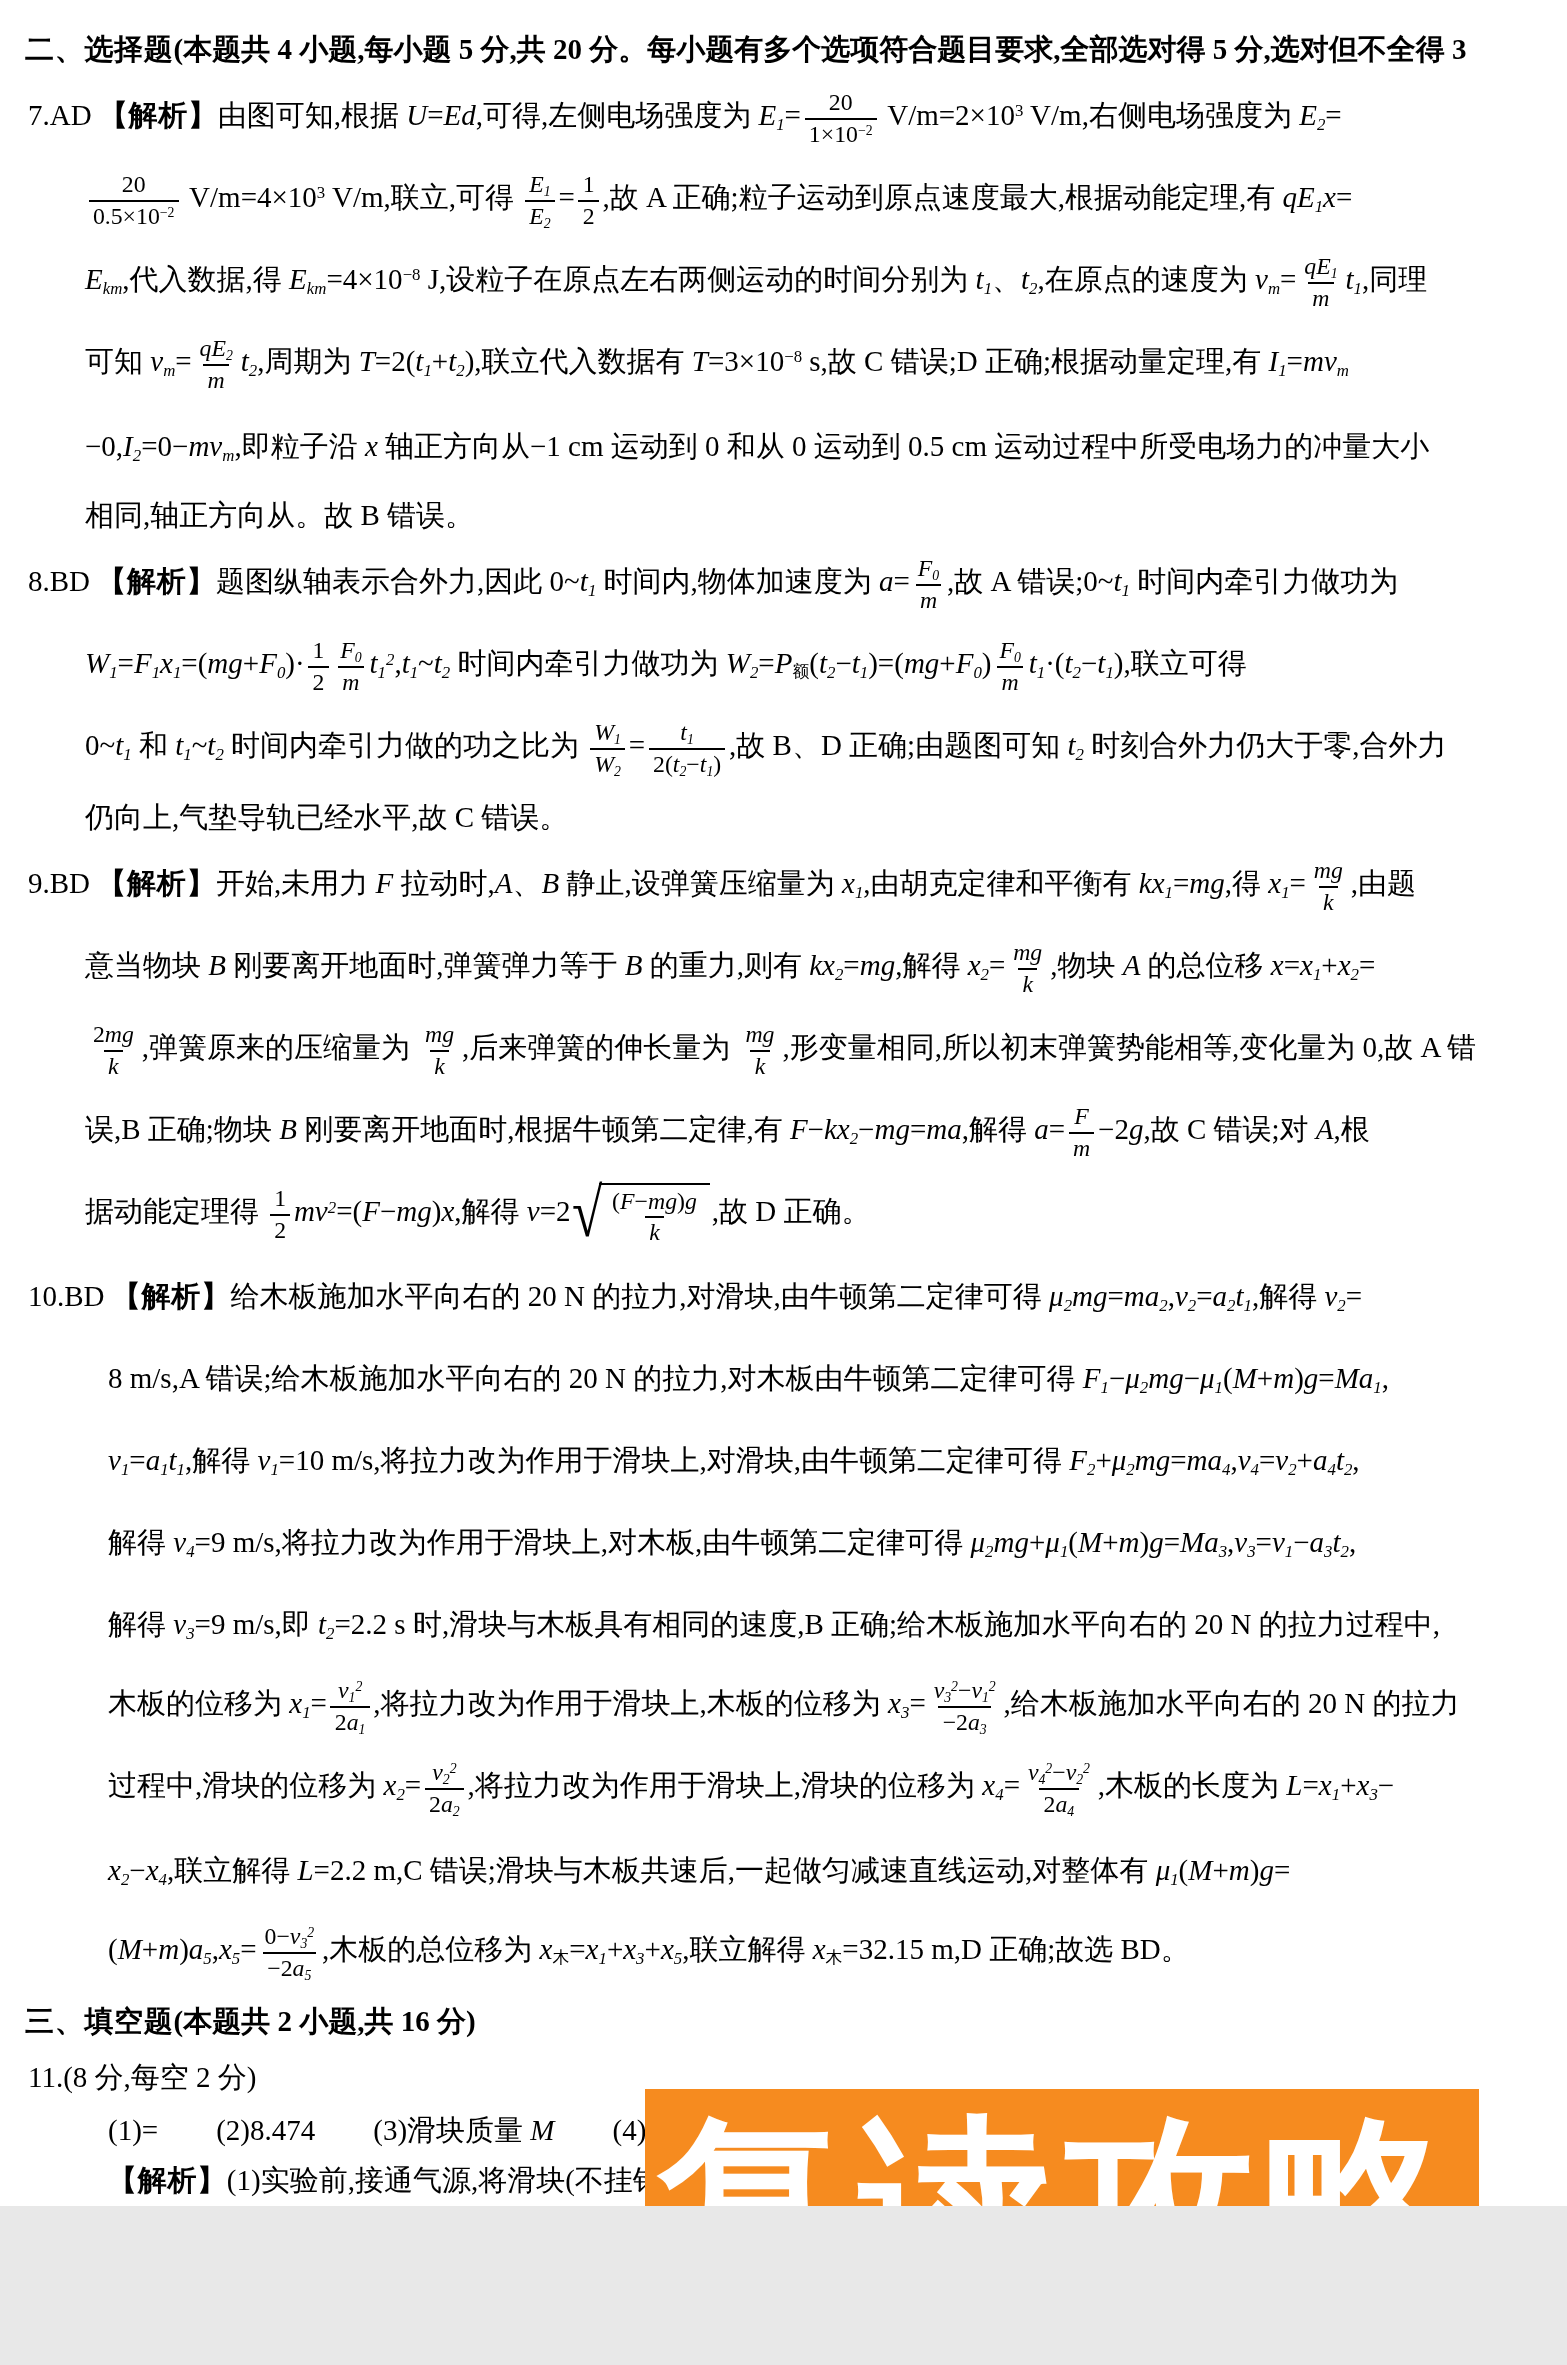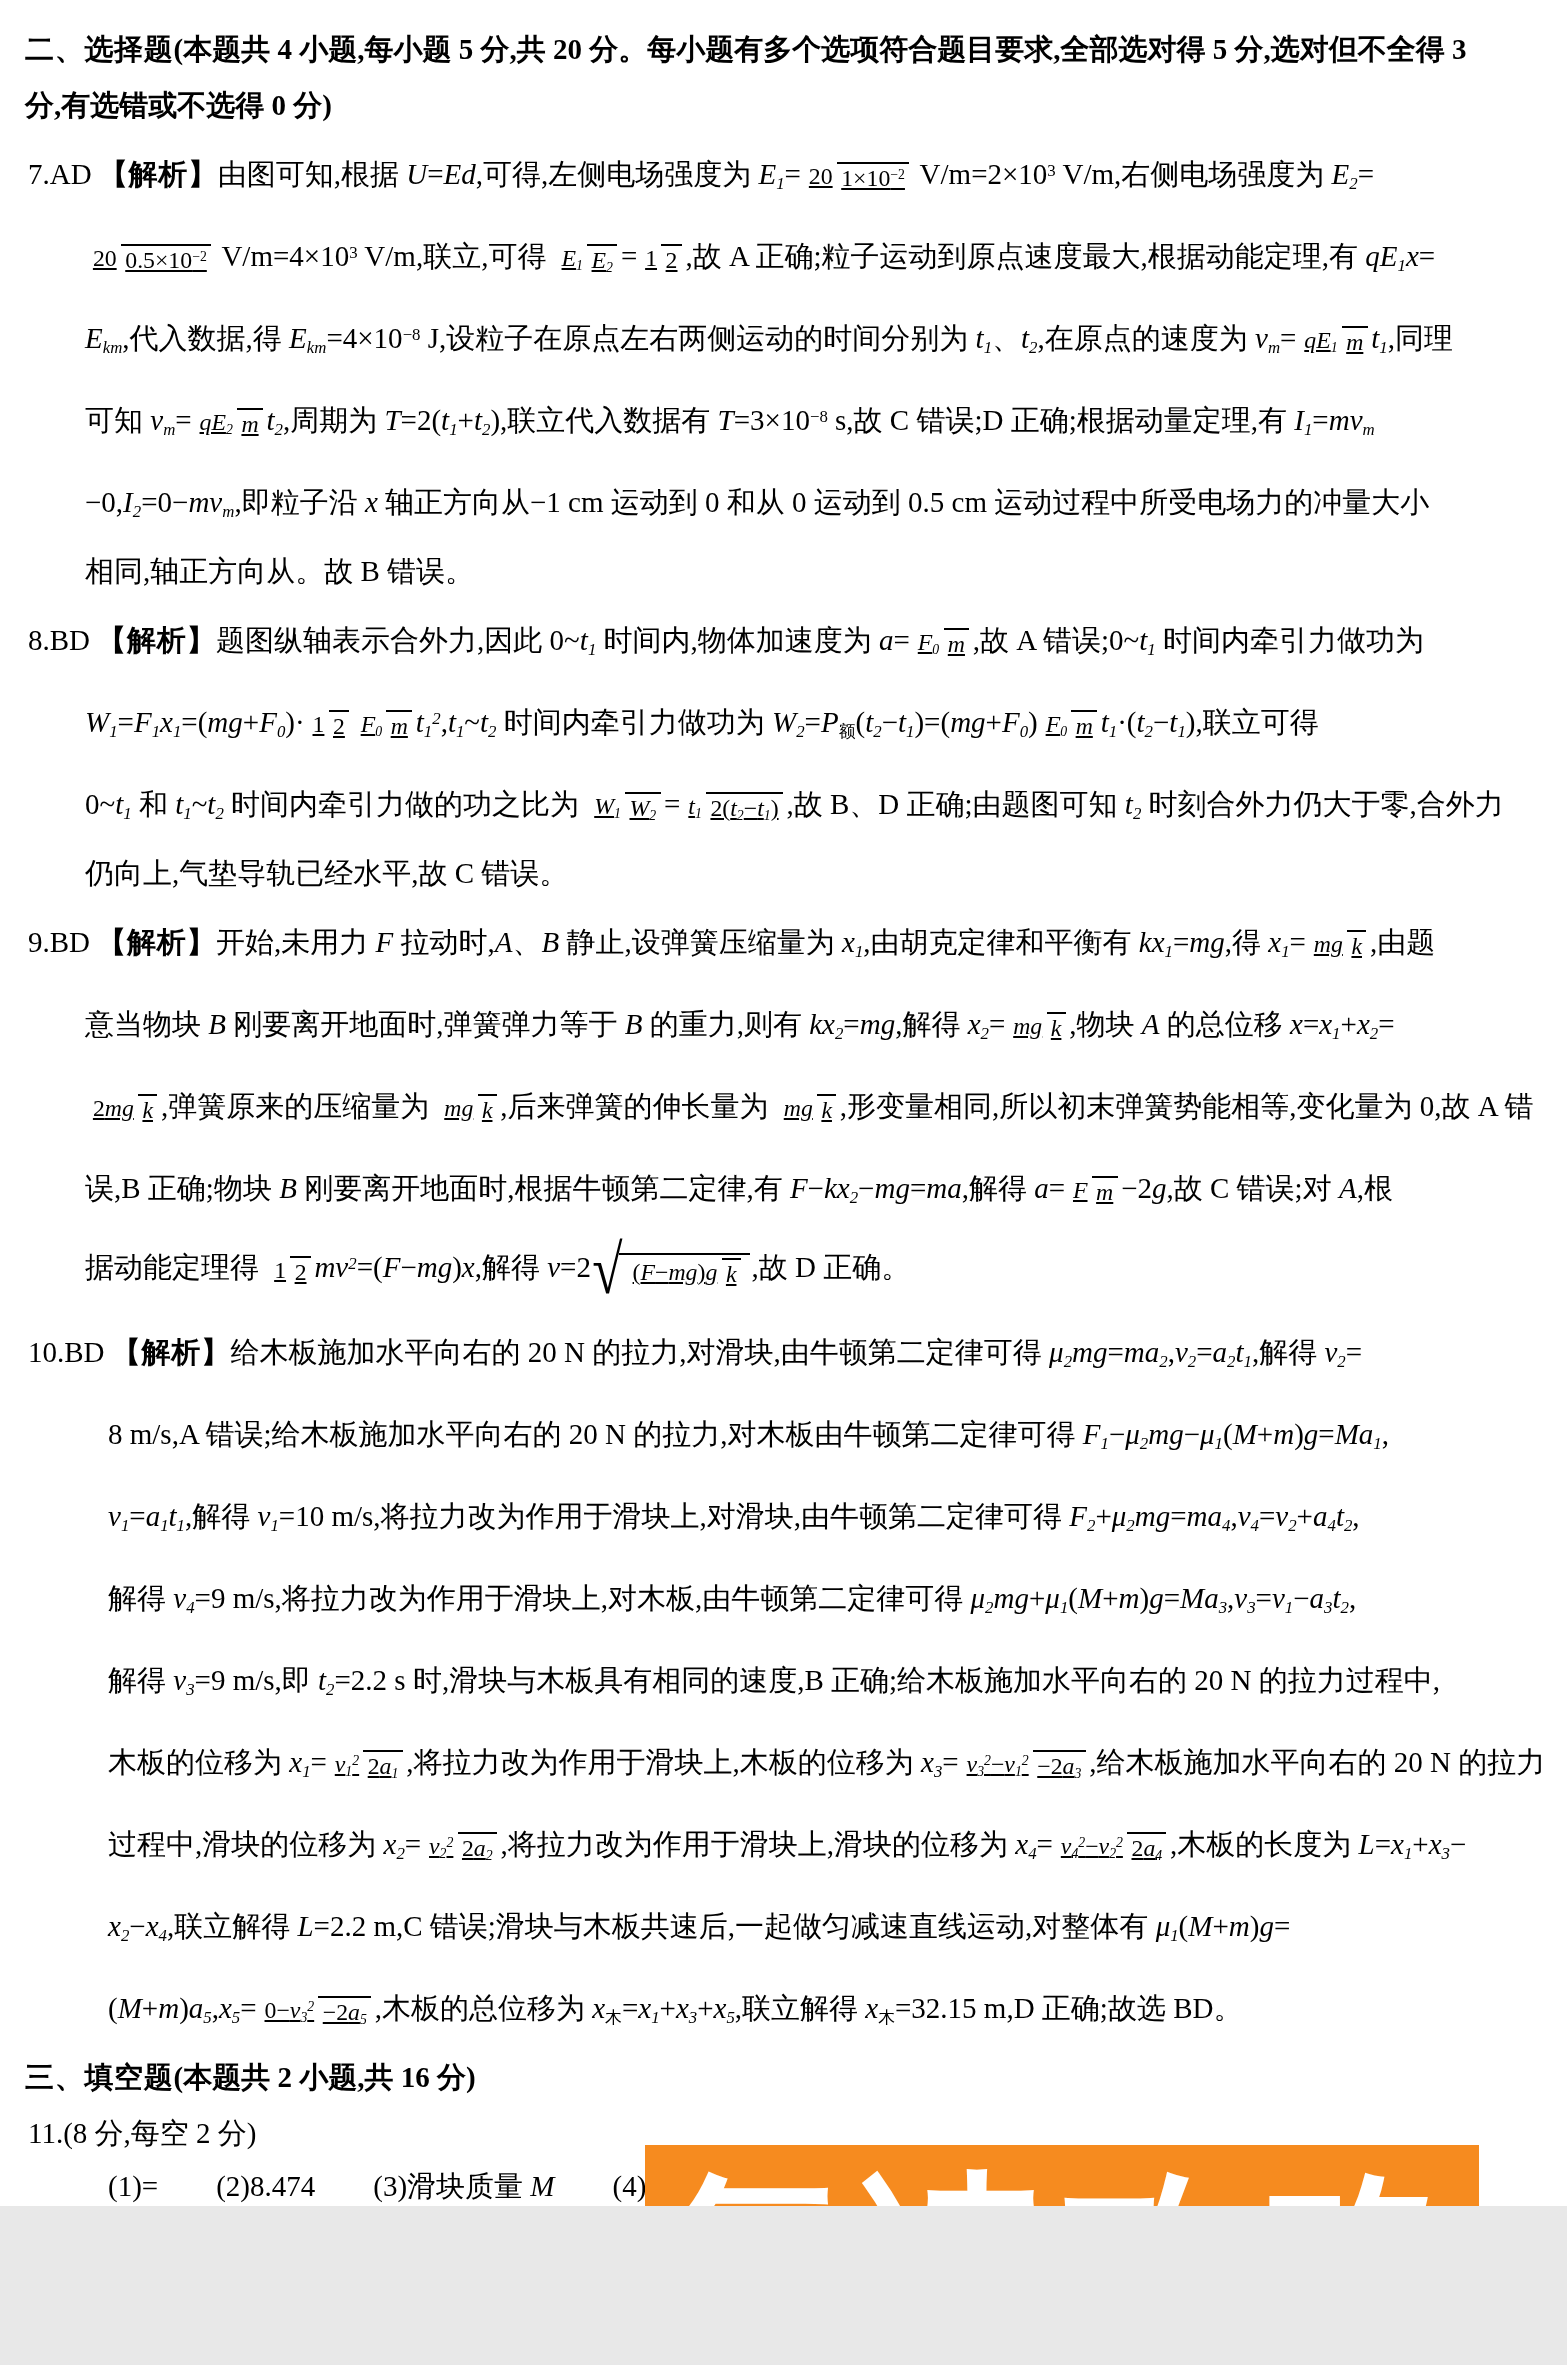--- a/index.html
+++ b/index.html
@@ -20,21 +20,21 @@
   .linein{display:inline-block;white-space:nowrap;transform-origin:left center;}
   .h-short{height:56px;}
   .h-tall{height:82px;}
   .h-tshort{height:50px;}
   .h-tform{height:80px;}
   .para{}
   .jiexi{font-weight:700;letter-spacing:0.7px;}
   .mi{font-style:italic;font-family:"Liberation Serif","DejaVu Serif",serif;}
   sub{font-size:0.58em;vertical-align:-0.28em;line-height:0;}
   sup{font-size:0.58em;vertical-align:0.5em;line-height:0;}
-  .frac{display:inline-flex;flex-direction:row;align-items:center;vertical-align:middle;margin:0 3.6px;font-size:0.82em;line-height:1.12;text-decoration:underline;}
+  .frac{display:inline-flex;flex-direction:column;align-items:center;vertical-align:middle;margin:0 3.6px;font-size:0.82em;line-height:1.12;}
   .frac .num{padding:0 4.3px 1.4px;}
   .frac .den{border-top:2.2px solid #000;padding:1.4px 4.3px 0;}
   .sqrt{display:inline-flex;align-items:center;vertical-align:middle;margin:0 1.4px;}
   .rad{font-size:1.9em;line-height:0.8;transform:scaleY(1.25);margin-right:-3.6px;font-style:normal;}
   .radc{border-top:2.9px solid #000;padding:2.9px 5.7px 0;display:inline-flex;align-items:center;text-align:center;}
   .overlay-block{position:relative;}
   .banner{
     position:absolute;z-index:5;
     background:#f68b1f;
     display:flex;align-items:center;justify-content:center;
@@ -50,23 +50,20 @@
 </style>
 </head>
 <body>
 
 <div class="page">
   <div id="doc">
       <div class="heading">
         <div class="line h-short">
           <span class="linein"><span class="hstrong">二、选择题</span>(本题共 4 小题,每小题 5 分,共 20 分。每小题有多个选项符合题目要求,全部选对得 5 分,选对但不全得 3</span>
         </div>
-        <div class="line h-short">
-          <span class="linein">分,有选错或不选得 0 分)</span>
-        </div>
       </div>
       <div class="para" style="margin-left: 85px;">
         <div class="line h-tall" style="margin-left: -57px;">
           <span class="linein">7.AD <b class="jiexi">【解析】</b>由图可知,根据 <span class="mi">U</span>=<span class="mi">Ed</span>,可得,左侧电场强度为 <span class="mi">E<sub>1</sub></span>=<span class="frac">
               <span class="num">20</span>
               <span class="den">1×10<sup>−2</sup></span>
             </span> V/m=2×10<sup>3</sup> V/m,右侧电场强度为 <span class="mi">E<sub>2</sub></span>=</span>
         </div>
         <div class="line h-tall">
           <span class="linein"><span class="frac">

